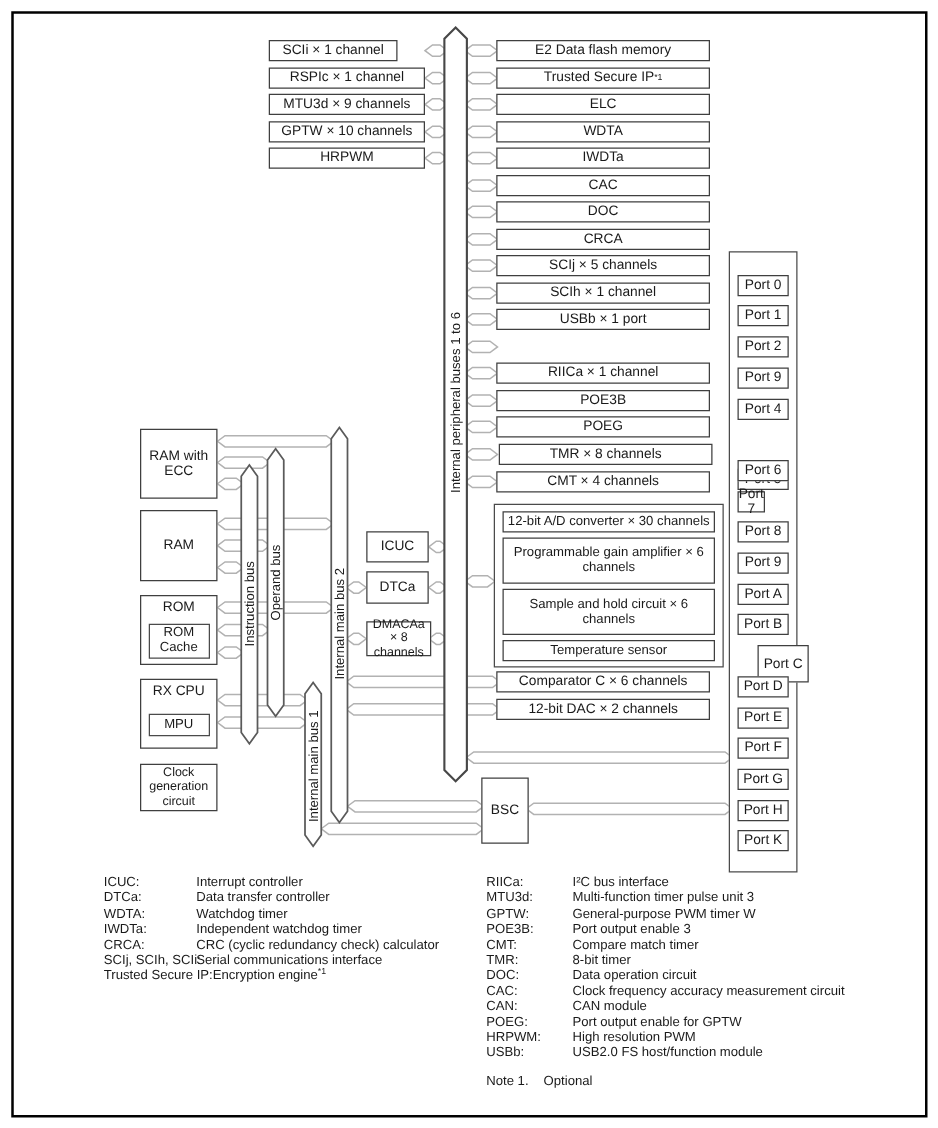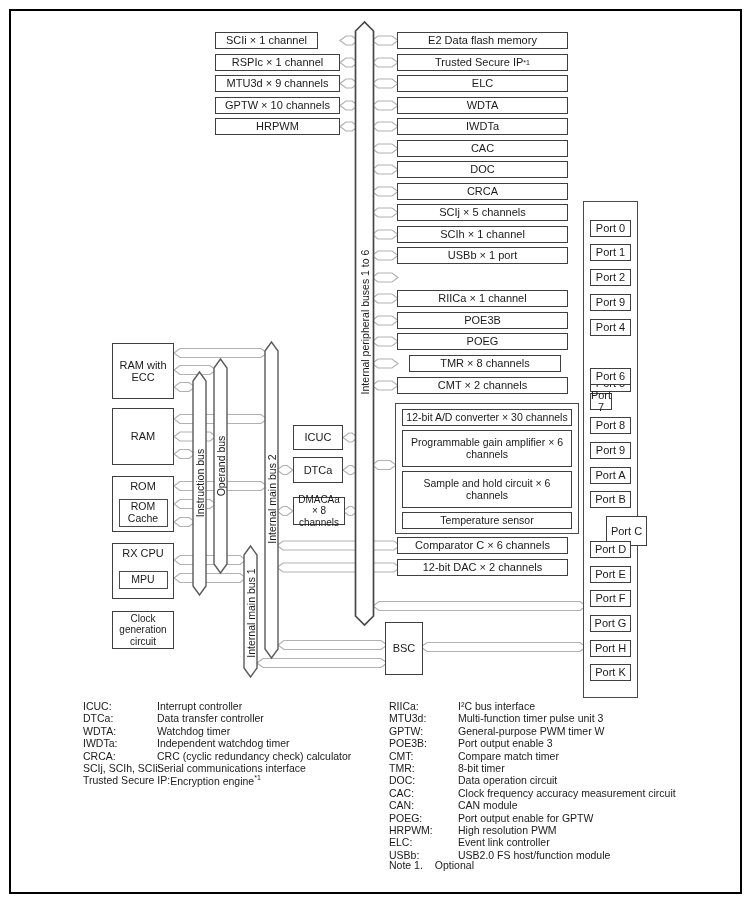--- a/index.html
+++ b/index.html
@@ -109,22 +109,22 @@
   <div class="bx" style="left:397px; top:118px; width:171px; height:17px;">IWDTa</div>
   <div class="bx" style="left:397px; top:140px; width:171px; height:17px;">CAC</div>
   <div class="bx" style="left:397px; top:161px; width:171px; height:17px;">DOC</div>
   <div class="bx" style="left:397px; top:183px; width:171px; height:17px;">CRCA</div>
   <div class="bx" style="left:397px; top:204px; width:171px; height:17px;">SCIj × 5 channels</div>
   <div class="bx" style="left:397px; top:226px; width:171px; height:17px;">SCIh × 1 channel</div>
   <div class="bx" style="left:397px; top:247px; width:171px; height:17px;">USBb × 1 port</div>
   <div class="bx" style="left:397px; top:290px; width:171px; height:17px;">RIICa × 1 channel</div>
   <div class="bx" style="left:397px; top:312px; width:171px; height:17px;">POE3B</div>
   <div class="bx" style="left:397px; top:333px; width:171px; height:17px;">POEG</div>
-  <div class="bx" style="left:409px; top:355px; width:152px; height:17px;">TMR × 8 channels</div>
-  <div class="bx" style="left:397px; top:377px; width:171px; height:17px;">CMT × 2 channels</div>
+  <div class="bx" style="left:399px; top:355px; width:171px; height:17px;">TMR × 8 channels</div>
+  <div class="bx" style="left:397px; top:377px; width:171px; height:17px;">CMT × 4 channels</div>
 
   <div class="bx thin" style="left:395px; top:403px; width:184px; height:131px;"></div>
   <div class="bx f105" style="left:402px; top:409px; width:170px; height:17px;">12-bit A/D converter × 30 channels</div>
   <div class="bx f105" style="left:402px; top:430px; width:170px; height:37px;">Programmable gain amplifier × 6 channels</div>
   <div class="bx f105" style="left:402px; top:471px; width:170px; height:37px;">Sample and hold circuit × 6 channels</div>
   <div class="bx f105" style="left:402px; top:512px; width:170px; height:17px;">Temperature sensor</div>
 
   <div class="bx" style="left:397px; top:537px; width:171px; height:17px;">Comparator C × 6 channels</div>
   <div class="bx" style="left:397px; top:559px; width:171px; height:17px;">12-bit DAC × 2 channels</div>
 
@@ -232,24 +232,20 @@
       </div>
     <div class="lrow">
         <span class="term">POEG:</span>
         <span class="def">Port output enable for GPTW</span>
       </div>
     <div class="lrow">
         <span class="term">HRPWM:</span>
         <span class="def">High resolution PWM</span>
       </div>
     <div class="lrow">
-        <span class="term">ELC:</span>
-        <span class="def">Event link controller</span>
-      </div>
-    <div class="lrow">
         <span class="term">USBb:</span>
         <span class="def">USB2.0 FS host/function module</span>
       </div>
   </div>
 
   <div class="note" style="left:389px; top:859px;">
     <span>Note 1.</span><span class="gap">Optional</span>
   </div>
 </div>
 

